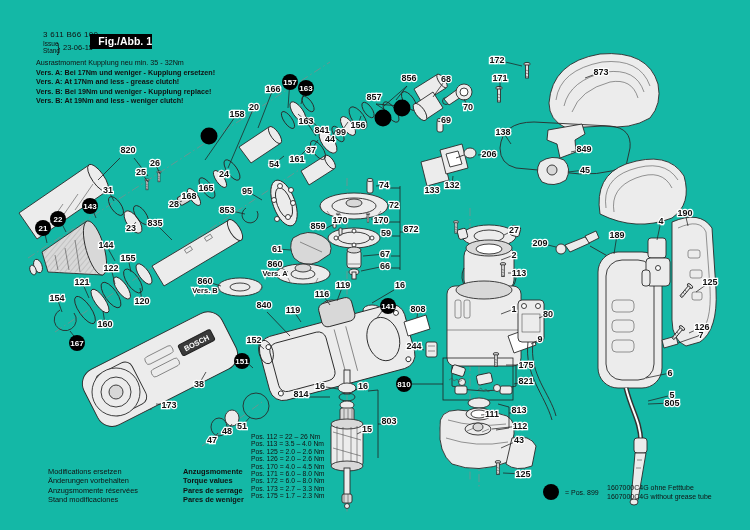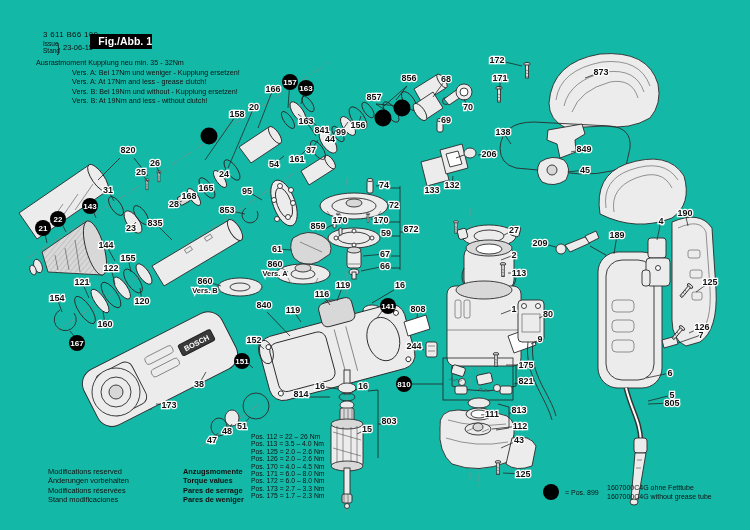--- a/index.html
+++ b/index.html
@@ -6,21 +6,21 @@
   #page{position:relative;width:750px;height:530px;background:#14b8a6;overflow:hidden;
         font-family:"Liberation Sans","DejaVu Sans",sans-serif;color:#111;}
   .abs{position:absolute;}
   #part-number{left:43px;top:30px;font-size:8px;letter-spacing:.3px;}
   #issue-block{left:43px;top:41px;font-size:6.5px;line-height:6.5px;}
   #issue-brace{left:56px;top:40px;font-size:13px;font-weight:400;transform:scaleX(.7);}
   #issue-date{left:63px;top:43px;font-size:7.5px;}
   #fig-box{left:90px;top:34px;width:62px;height:15px;background:#000;color:#fff;
            font-size:10.5px;font-weight:bold;text-align:right;line-height:15px;}
   #clutch-note{left:36px;top:58px;font-size:7.2px;line-height:9.6px;white-space:nowrap;}
-  #clutch-note .b{font-weight:normal;margin-left:36px;}
+  #clutch-note .b{font-weight:bold;}
   #mods{left:48px;top:467px;font-size:7.4px;line-height:9.4px;}
   #torque-head{left:183px;top:467px;font-size:7.4px;line-height:9.4px;font-weight:bold;}
   #torque-table{left:251px;top:433px;font-size:6.8px;line-height:7.4px;}
   #legend{left:543px;top:481px;font-size:7px;line-height:9px;}
   #legend-dot{position:absolute;left:0px;top:3px;width:16px;height:16px;border-radius:50%;background:#000;}
   #legend-eq{position:absolute;left:22px;top:7px;white-space:nowrap;}
   #legend-lines{position:absolute;left:64px;top:2px;white-space:nowrap;}
   svg{position:absolute;left:0;top:0;}
   .pt{fill:#ececec;stroke:#2a2a2a;stroke-width:.9;}
   .dk{fill:#d8d8d8;stroke:#2a2a2a;stroke-width:.9;}
@@ -46,22 +46,22 @@
     <div>Issue</div>
     <div>Stand</div>
   </div>
   <div class="abs" id="issue-brace">}</div>
   <div class="abs" id="issue-date">23-06-15</div>
   <div class="abs" id="fig-box">Fig./Abb. 1</div>
   <div class="abs" id="clutch-note">
       <div>Ausrastmoment Kupplung neu min. 35 - 32Nm</div>
       <div class="b">Vers. A: Bei 17Nm und weniger - Kupplung ersetzen!</div>
       <div class="b">Vers. A: At 17Nm and less - grease clutch!</div>
-      <div class="b">Vers. B: Bei 19Nm und without - Kupplung ersetzen!</div>
-      <div class="b">Vers. B: At 19Nm and less - without clutch!</div>
+      <div class="b">Vers. B: Bei 19Nm und weniger - Kupplung replace!</div>
+      <div class="b">Vers. B: At 19Nm and less - weniger clutch!</div>
     </div>
 
   <svg width="750" height="530" viewBox="0 0 750 530">
     <defs>
       <pattern id="hx" width="4" height="4" patternUnits="userSpaceOnUse" patternTransform="rotate(40)">
         <line x1="0" y1="0" x2="0" y2="4" stroke="#9a9a9a" stroke-width="1"></line>
       </pattern>
       <g id="screw">
         <ellipse cx="0" cy="0" rx="3.2" ry="1.6" class="dk"></ellipse>
         <rect x="-1.4" y="1" width="2.8" height="13" class="pt"></rect>
@@ -617,23 +617,23 @@
         <text x="672" y="398" class="lbl">5</text>
         <line x1="672" y1="403" x2="648" y2="404" class="leader"></line>
         <text x="672" y="406" class="lbl">805</text>
         <circle cx="209" cy="136" r="8.5" fill="#000000"></circle>
         <circle cx="383" cy="118" r="8.5" fill="#000000"></circle>
         <circle cx="402" cy="108" r="8.5" fill="#000000"></circle>
       </g>
   </svg>
 
   <div class="abs" id="mods">
-      <div>Modifications reserved</div>
+      <div>Modifications ersetzen</div>
       <div>Änderungen vorbehalten</div>
-      <div>Modifications réservées</div>
+      <div>Anzugsmomente réservées</div>
       <div>Stand modificaciones</div>
     </div>
   <div class="abs" id="torque-head">
       <div>Anzugsmomente</div>
       <div>Torque values</div>
       <div>Pares de serrage</div>
       <div>Pares de weniger</div>
     </div>
   <div class="abs" id="torque-table">
       <div>Pos. 112 = 22 – 26 Nm</div>

